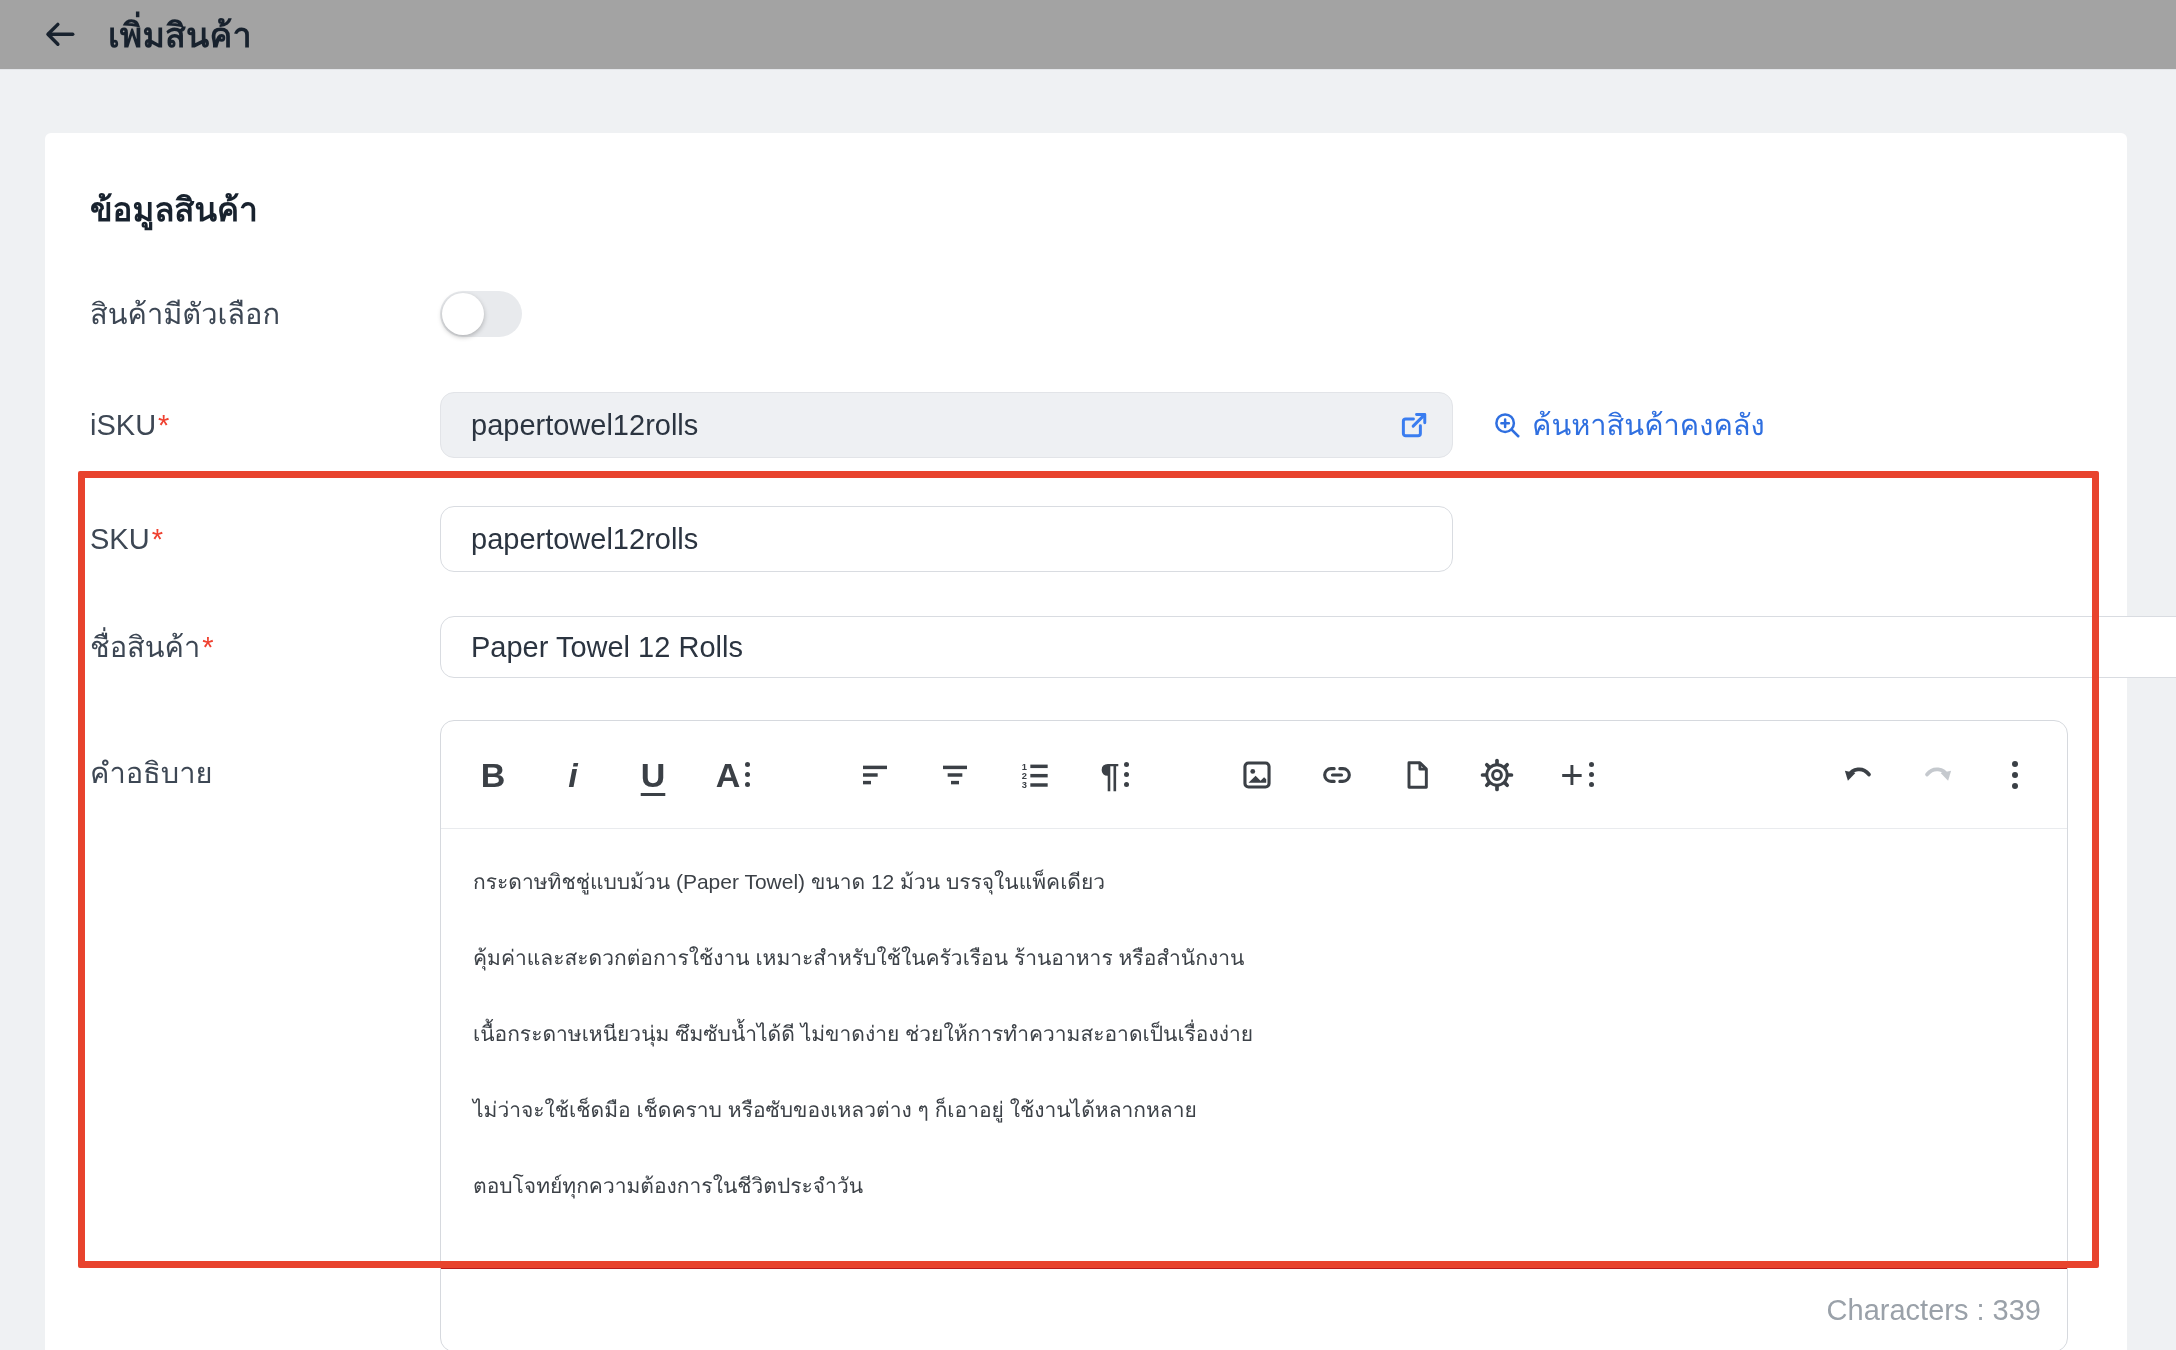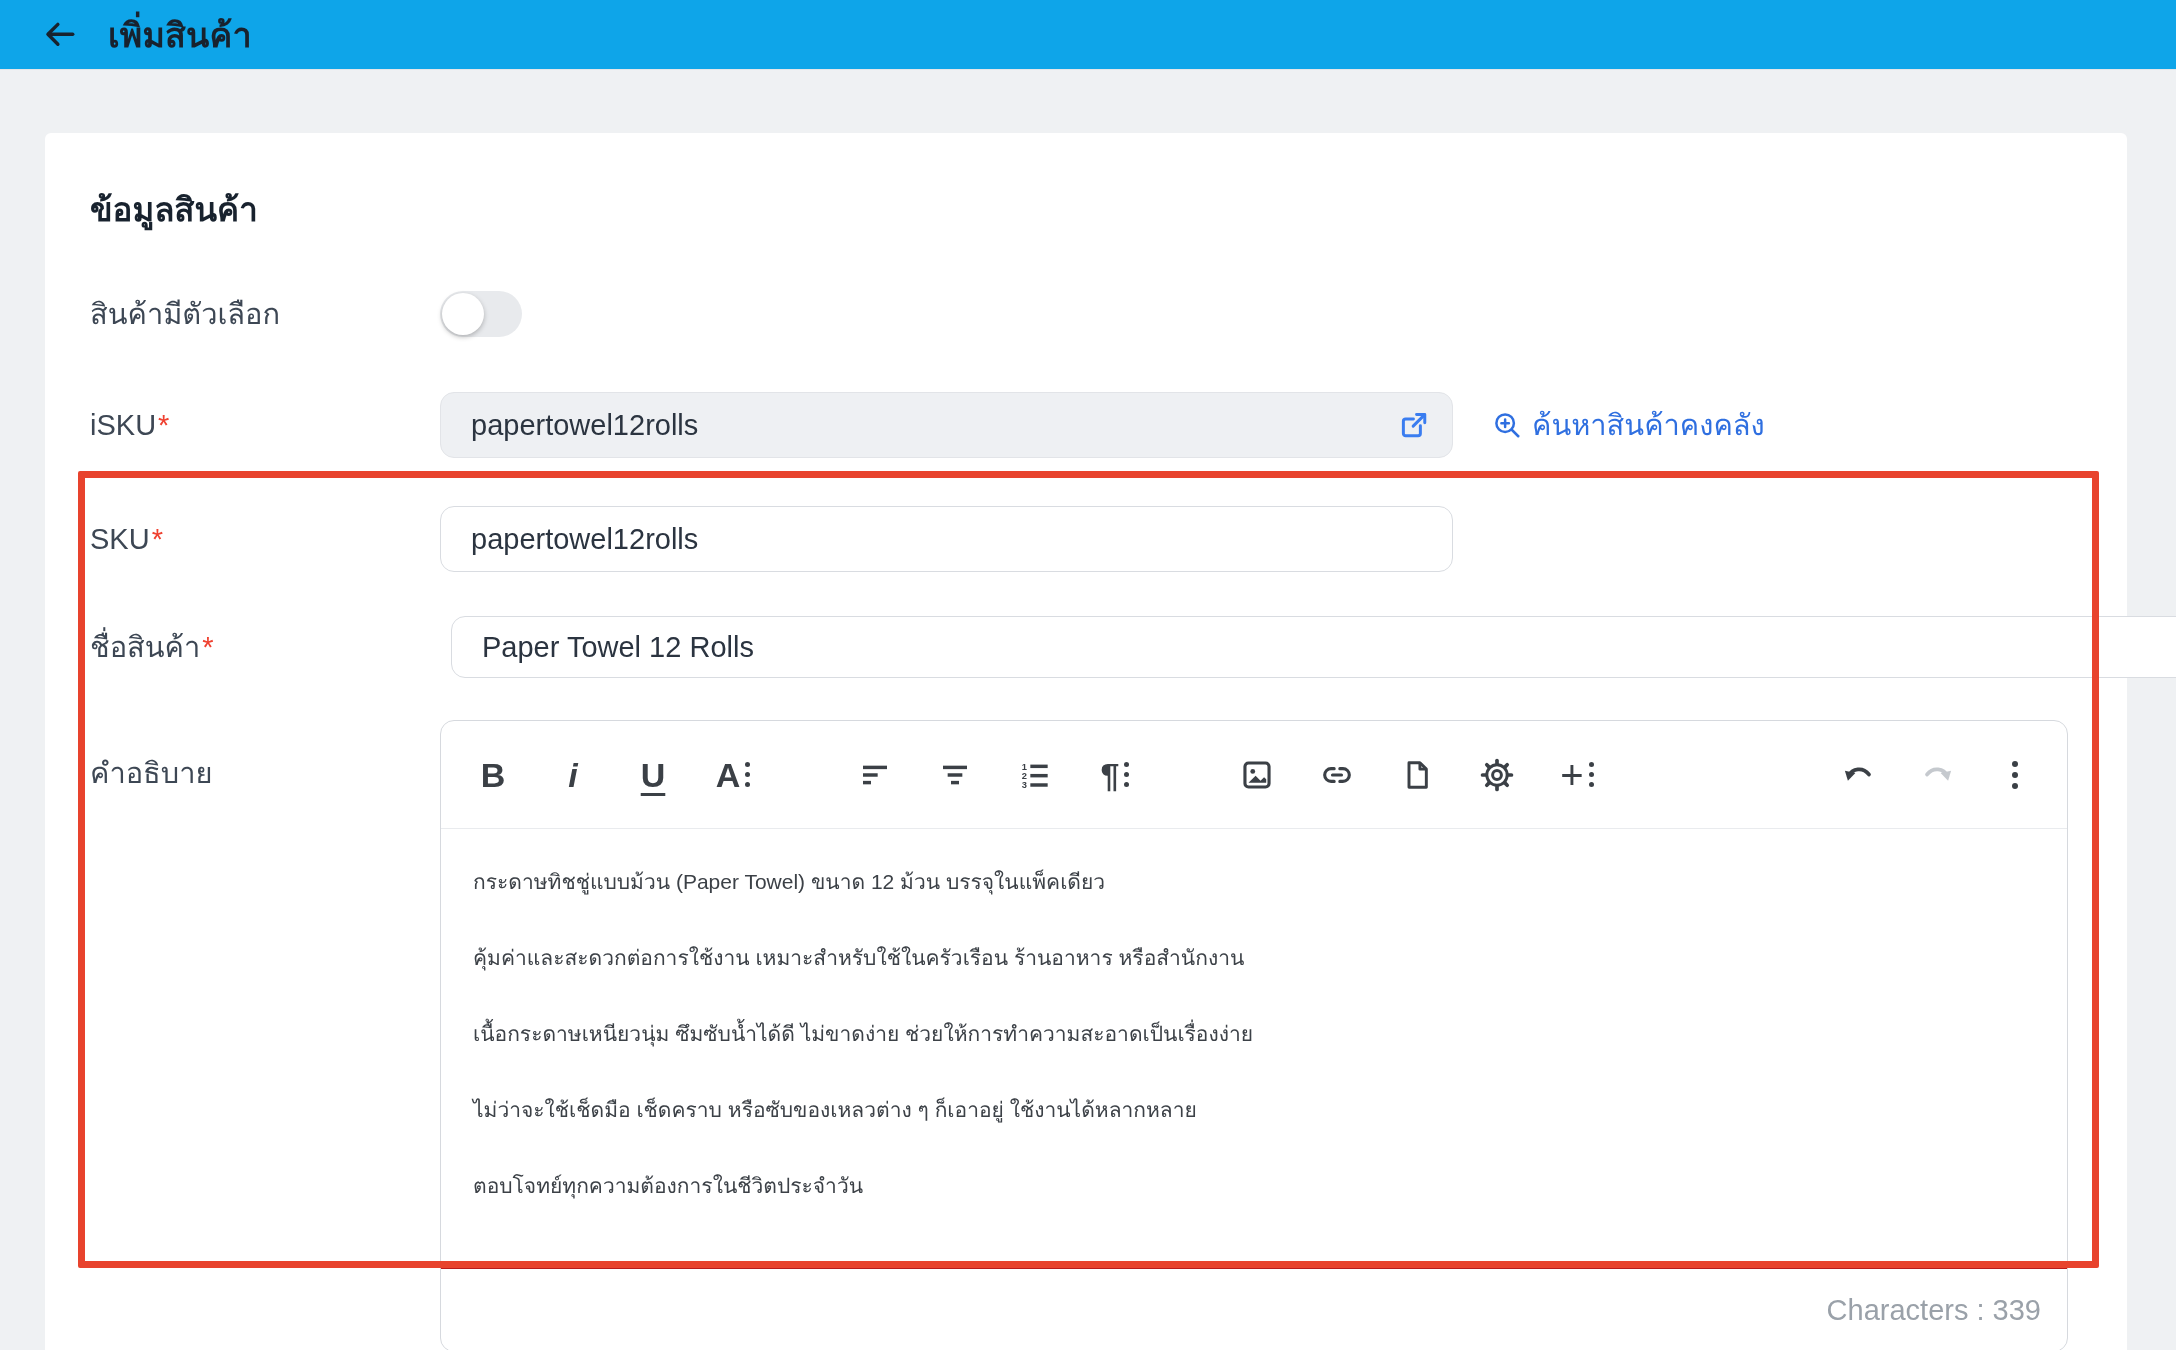--- a/index.html
+++ b/index.html
@@ -4,38 +4,38 @@
 <style>
   * { margin:0; padding:0; box-sizing:border-box; }
   html,body { width:2176px; height:1350px; }
   body {
     font-family:"Liberation Sans","DejaVu Sans",sans-serif;
     background:#eff1f3; color:#1a2430; overflow:hidden; position:relative;
   }
 
   
   .topbar {
-    height:70px; background:#0ea5e9; border-bottom:1px solid #e4e6e9;
+    height:70px; background:#a3a3a3; border-bottom:1px solid #e4e6e9;
     display:flex; align-items:center; padding:0 40px; gap:28px;
   }
   .back-btn { width:40px; height:40px; display:flex; align-items:center; justify-content:center; cursor:pointer; }
   .topbar-title { font-size:34px; font-weight:700; color:#18222e; letter-spacing:.2px; }
 
   
   .card {
     position:absolute; left:45px; top:133px; width:2082px; height:1400px;
     background:#ffffff; border-radius:6px;
   }
   .section-title { padding:50px 0 0 45px; font-size:33px; font-weight:700; color:#18222e; }
 
   .row { display:grid; grid-template-columns:350px 1fr; padding-left:45px; align-items:center; }
   .row-toggle { margin-top:55px; height:46px; }
   .row-isku   { margin-top:55px; height:66px; }
   .row-sku    { margin-top:48px; height:66px; }
-  .row-name   { margin-top:44px; height:62px;gap:11px; }
+  .row-name   { margin-top:44px; height:62px; }
   .row-desc   { margin-top:42px; align-items:start; }
 
   .field-label { font-size:29px; color:#3d4754; }
   .req { color:#ef4130; margin-left:2px; }
   .row-desc .field-label { padding-top:30px; }
 
   
   .toggle {
     width:82px; height:46px; border-radius:23px; background:#e8eaed;
     position:relative; cursor:pointer;

